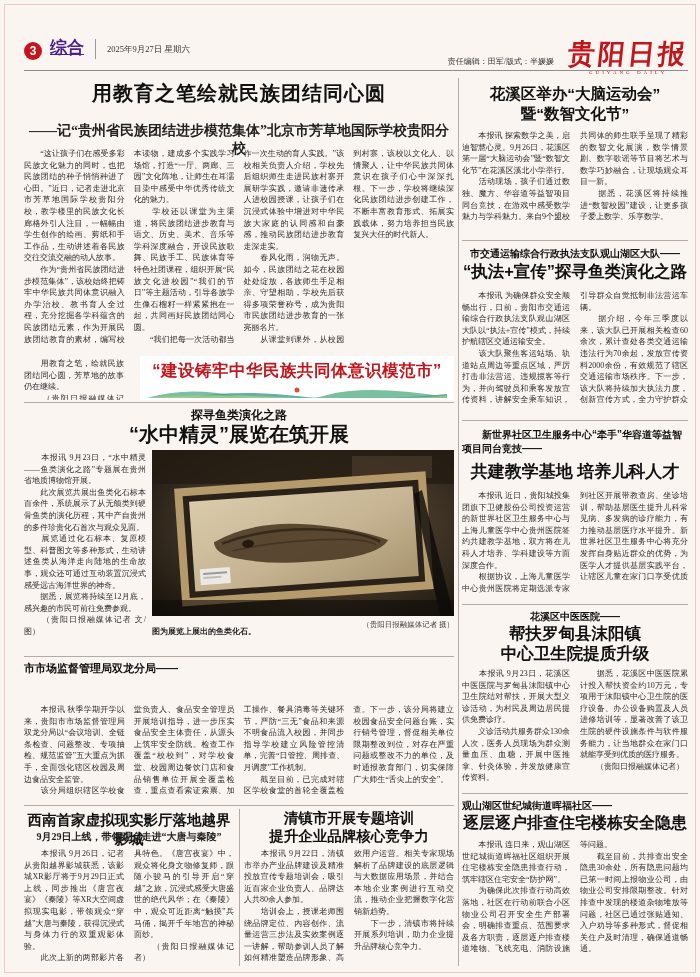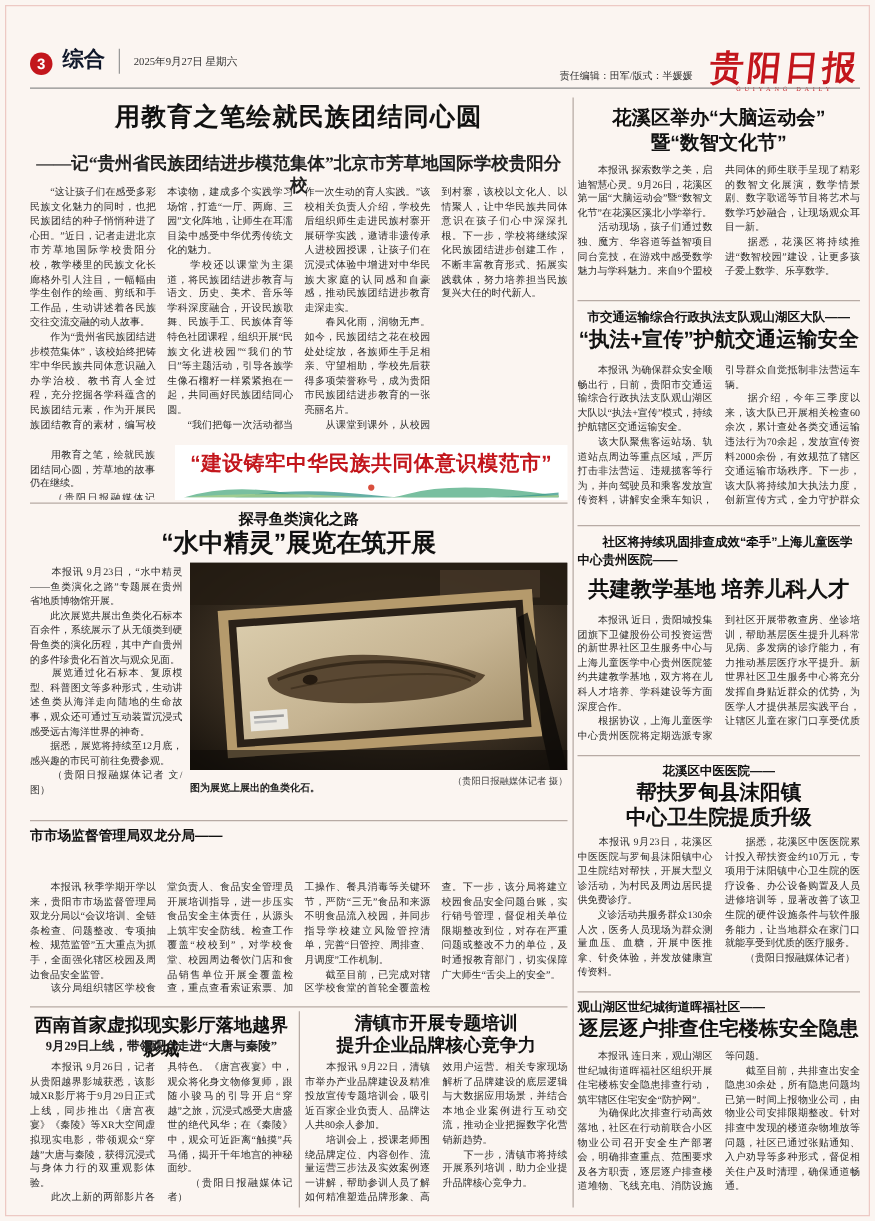--- a/index.html
+++ b/index.html
@@ -13,22 +13,22 @@
             overflow:hidden;color:#2b2b2b;}
   .cols4{column-count:4;column-gap:9px;column-fill:auto;}
   .cols2{column-count:2;column-gap:10px;column-fill:auto;}
   .kick{font-family:"Liberation Sans","DejaVu Sans",sans-serif;font-weight:bold;color:#111;}
   .hr{position:absolute;border-top:1px solid #b7aaa4;height:0;}
   .vr{position:absolute;border-left:1px solid #b7aaa4;width:0;}
   
   .pgnum{width:18px;height:18px;border-radius:50%;background:#c3161c;color:#fff;
          font-family:"Liberation Sans",sans-serif;font-weight:bold;font-size:12px;
          line-height:18px;text-align:center;display:inline-block;}
-  .secname{font-family:"Liberation Sans",sans-serif;font-weight:900;font-size:17px;color:#0f172a;
-           margin-left:4px;vertical-align:2px;}
+  .secname{font-family:"Liberation Sans",sans-serif;font-weight:900;font-size:17px;color:#4c1d95;
+           margin-left:4px;vertical-align:2px;text-decoration:underline;}
   .hdrdiv{display:inline-block;width:1px;height:20px;background:#999;margin:0 7px;vertical-align:-4px;}
   .hdate{font-size:8.5px;color:#333;vertical-align:3px;}
   .editor{font-size:8px;color:#333;margin-right:10px;vertical-align:10px;}
   .masthead{display:inline-block;text-align:center;}
   .mh-main{font-size:27px;font-weight:900;color:#c3161c;letter-spacing:3px;
            font-family:"Liberation Serif","DejaVu Serif",serif;transform:skewX(-6deg);display:inline-block;}
   .mh-sub{font-size:5px;color:#c3161c;letter-spacing:3px;margin-top:-2px;}
   
   .bannertxt{font-family:"Liberation Sans",sans-serif;font-weight:900;font-size:16.5px;
              color:#c3161c;letter-spacing:.5px;white-space:nowrap;text-align:center;}
@@ -151,28 +151,28 @@
 
   <div class="abs hl center" style="left:462px;top:84px;width:226px;font-size:15.5px;">花溪区举办“大脑运动会”</div>
   <div class="abs hl center" style="left:462px;top:104px;width:226px;font-size:15.5px;">暨“数智文化节”</div>
   <div class="abs bodytext cols2" style="left:462px;top:130px;width:226px;height:104px;">　　本报讯 探索数学之美，启迪智慧心灵。9月26日，花溪区第一届“大脑运动会”暨“数智文化节”在花溪区溪北小学举行。
 　　活动现场，孩子们通过数独、魔方、华容道等益智项目同台竞技，在游戏中感受数学魅力与学科魅力。来自9个盟校共同体的师生联手呈现了精彩的数智文化展演，数学情景剧、数字歌谣等节目将艺术与数学巧妙融合，让现场观众耳目一新。
 　　据悉，花溪区将持续推进“数智校园”建设，让更多孩子爱上数学、乐享数学。
 　　（文/图 贵阳日报融媒体记者）</div>
   <div class="hr" style="left:462px;top:240px;width:226px;"></div>
 
   <div class="abs kick center" style="left:462px;top:247px;width:226px;font-size:10px;">市交通运输综合行政执法支队观山湖区大队——</div>
-  <div class="abs hl center" style="left:462px;top:261px;width:226px;font-size:16.5px;">“执法+宣传”护航交通运输安全</div>
+  <div class="abs hl center" style="left:462px;top:261px;width:226px;font-size:16.5px;">“执法+宣传”探寻鱼类演化之路</div>
   <div class="abs bodytext cols2" style="left:462px;top:290px;width:226px;height:122px;">　　本报讯 为确保群众安全顺畅出行，日前，贵阳市交通运输综合行政执法支队观山湖区大队以“执法+宣传”模式，持续护航辖区交通运输安全。
 　　该大队聚焦客运站场、轨道站点周边等重点区域，严厉打击非法营运、违规揽客等行为，并向驾驶员和乘客发放宣传资料，讲解安全乘车知识，引导群众自觉抵制非法营运车辆。
 　　据介绍，今年三季度以来，该大队已开展相关检查60余次，累计查处各类交通运输违法行为70余起，发放宣传资料2000余份，有效规范了辖区交通运输市场秩序。下一步，该大队将持续加大执法力度，创新宣传方式，全力守护群众平安出行。
 　　（贵阳日报融媒体记者 文/图）</div>
   <div class="hr" style="left:462px;top:420px;width:226px;"></div>
 
-  <div class="abs kick" style="left:462px;top:428px;width:226px;font-size:10px;line-height:1.4;">　　社区将持续巩固排查成效“牵手”上海儿童医学中心贵州医院——</div>
+  <div class="abs kick" style="left:462px;top:428px;width:226px;font-size:10px;line-height:1.4;">　　新世界社区卫生服务中心“牵手”华容道等益智项目同台竞技——</div>
   <div class="abs hl center" style="left:462px;top:460px;width:226px;font-size:17px;">共建教学基地  培养儿科人才</div>
   <div class="abs bodytext cols2" style="left:462px;top:490px;width:226px;height:110px;">　　本报讯 近日，贵阳城投集团旗下卫健股份公司投资运营的新世界社区卫生服务中心与上海儿童医学中心贵州医院签约共建教学基地，双方将在儿科人才培养、学科建设等方面深度合作。
 　　根据协议，上海儿童医学中心贵州医院将定期选派专家到社区开展带教查房、坐诊培训，帮助基层医生提升儿科常见病、多发病的诊疗能力，有力推动基层医疗水平提升。新世界社区卫生服务中心将充分发挥自身贴近群众的优势，为医学人才提供基层实践平台，让辖区儿童在家门口享受优质医疗服务。
 　　（贵阳日报融媒体记者）</div>
   <div class="hr" style="left:462px;top:604px;width:226px;"></div>
 
   <div class="abs kick center" style="left:462px;top:610px;width:226px;font-size:10px;">花溪区中医医院——</div>
   <div class="abs hl center" style="left:462px;top:623px;width:226px;font-size:16.5px;">帮扶罗甸县沫阳镇</div>
   <div class="abs hl center" style="left:462px;top:643px;width:226px;font-size:16.5px;">中心卫生院提质升级</div>
   <div class="abs bodytext cols2" style="left:462px;top:668px;width:226px;height:122px;">　　本报讯 9月23日，花溪区中医医院与罗甸县沫阳镇中心卫生院结对帮扶，开展大型义诊活动，为村民及周边居民提供免费诊疗。

